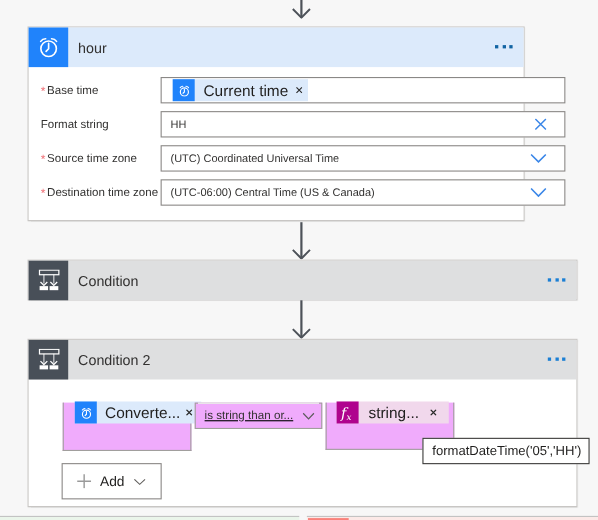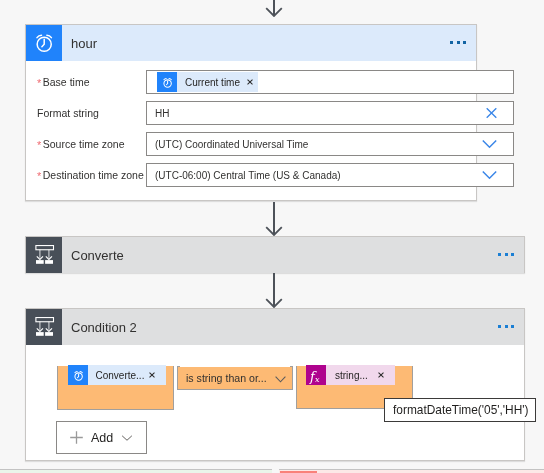--- a/index.html
+++ b/index.html
@@ -51,31 +51,31 @@
   .chip{display:inline-flex;align-items:center;height:20px;background:#dceafb;
         max-width:100%;}
   .chip .cicon{width:20px;height:20px;flex:0 0 20px;display:flex;align-items:center;justify-content:center;}
   .chip .cicon.blue{background:#2083fb;}
   .chip .cicon.magenta{background:#af038e;position:relative;}
   .fxglyph{position:absolute;left:0;top:0;width:20px;height:20px;}
   .fxglyph b{position:absolute;left:4px;top:2px;font-family:"DejaVu Serif",serif;font-style:italic;
              font-weight:normal;font-size:13px;color:#fff;line-height:20px;}
   .fxglyph u{position:absolute;left:9px;top:5px;font-family:"DejaVu Serif",serif;font-style:italic;
              text-decoration:none;font-size:8px;color:#fff;line-height:20px;}
-  .chip .ctext{font-size:10px;color:#201f1e;padding:0 2px 0 8px;white-space:nowrap;}
+  .chip .ctext{font-size:14px;color:#201f1e;padding:0 2px 0 8px;white-space:nowrap;}
   .chip .cx{padding-right:5px;padding-left:5px;cursor:pointer;line-height:0;display:flex;align-items:center;}
   .chip.trunc .cx{padding-right:11px;padding-left:5px;}
   .chip.trunc .ctext{padding:0 0 0 7.5px;}
   .chip.pink.trunc .ctext{padding:0 0 0 9px;}
   .chip.pink.trunc .cx{padding-right:11px;padding-left:10px;}
   .chip.pink{background:#f1d8ec;}
 
   
   .cbody{position:absolute;left:0;right:0;}
-  .cbox{position:absolute;border:1px solid #a19f9d;background:#fdba74;box-sizing:border-box;}
+  .cbox{position:absolute;border:1px solid #a19f9d;background:#f0abfc;box-sizing:border-box;text-decoration:underline;}
   .addbtn{position:absolute;border:1px solid #8a8886;background:#fff;box-sizing:border-box;
           display:flex;align-items:center;justify-content:center;gap:8px;
           font-size:12.5px;color:#201f1e;}
 
   
   .tooltip{position:absolute;background:#fff;border:1px solid #3b3a39;
            font-size:11.9px;color:#201f1e;display:flex;align-items:center;
            box-sizing:border-box;padding:0 8px;white-space:nowrap;}
 </style>
 </head>
@@ -188,21 +188,21 @@
         <svg width="21" height="20" viewBox="0 0 21 20" style="margin-left:0px;margin-top:-1px;">
           <rect x="1.9" y="0.55" width="17.6" height="4.2" fill="none" stroke="#fff" stroke-width="1.1"></rect>
           <rect x="5.3" y="4.6" width="1.2" height="8.2" fill="#fff" opacity=".68"></rect>
           <rect x="14.3" y="4.6" width="1.2" height="8.2" fill="#fff" opacity=".68"></rect>
           <path d="M2.8 11.3 L5.9 14.4 L9.0 11.3" fill="none" stroke="#fff" stroke-width="1.15"></path>
           <path d="M11.8 11.3 L14.9 14.4 L18.0 11.3" fill="none" stroke="#fff" stroke-width="1.15"></path>
           <rect x="2.0" y="15.1" width="7.7" height="3.7" fill="#fff"></rect>
           <rect x="11.1" y="15.1" width="7.9" height="3.7" fill="#fff"></rect>
         </svg>
       </div>
-      <div class="hdr-title">Converte</div>
+      <div class="hdr-title">Condition</div>
       <div class="hdr-menu grey">
           <i></i>
           <i></i>
           <i></i>
         </div>
     </div>
   </div>
 
   <div class="conn" style="top:273px;height:35px;">
     <div class="stem" style="height:34px;"></div>

